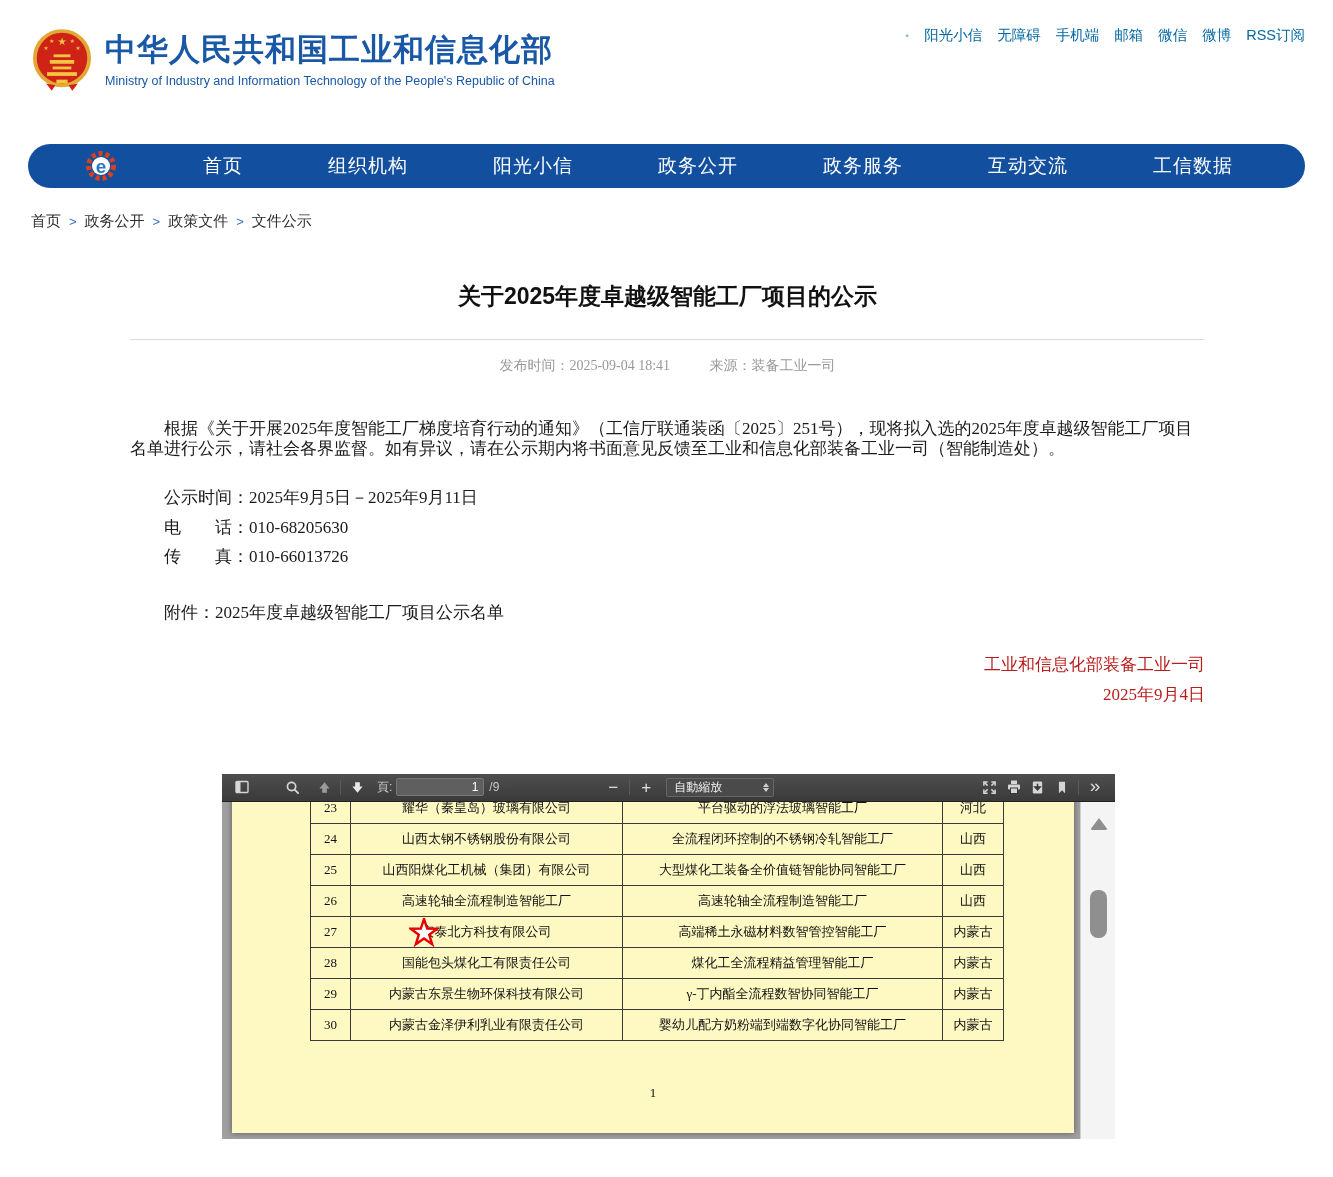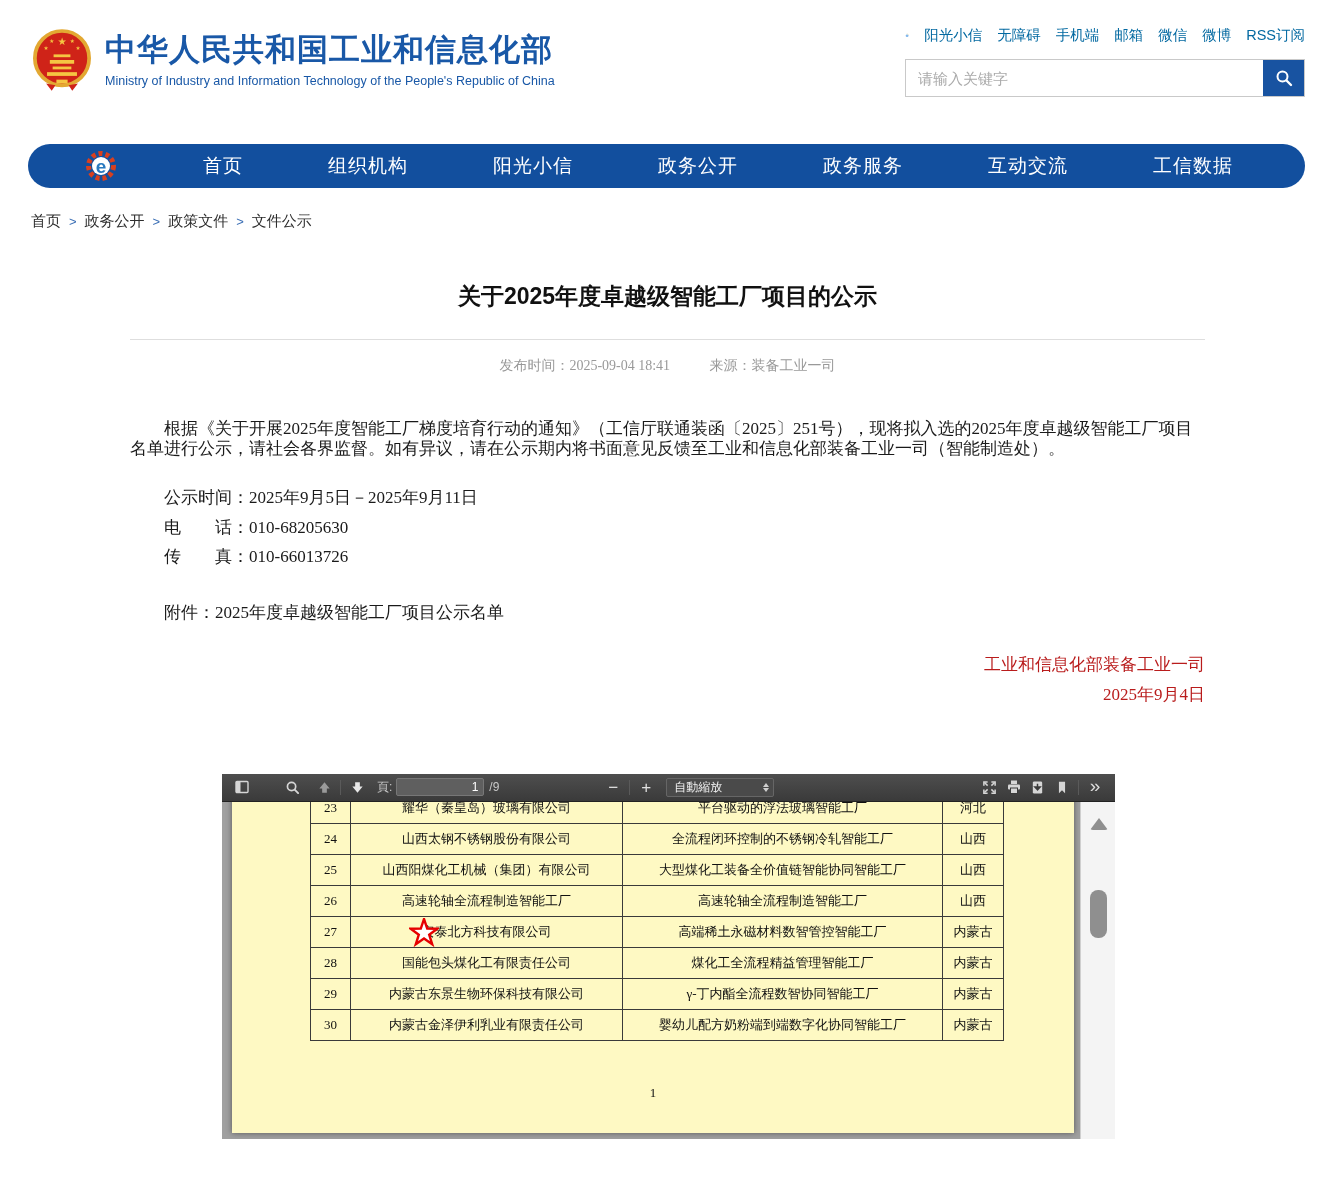--- a/index.html
+++ b/index.html
@@ -119,29 +119,20 @@
 
       <span class="ql">阳光小信</span>
           <span class="ql">无障碍</span>
           <span class="ql">手机端</span>
           <span class="ql">邮箱</span>
           <span class="ql">微信</span>
           <span class="ql">微博</span>
           <span class="ql">RSS订阅</span>
         </span>
     </div>
-    <div class="searchbar">
-      <input type="text" placeholder="请输入关键字" style="">
-      <button class="search-btn">
-        <svg width="18" height="18" viewBox="0 0 18 18">
-          <circle cx="7.5" cy="7.5" r="5" fill="none" stroke="#fff" stroke-width="2"></circle>
-          <line x1="11.5" y1="11.5" x2="16" y2="16" stroke="#fff" stroke-width="2.4" stroke-linecap="round"></line>
-        </svg>
-      </button>
-    </div>
   </div>
 </div>
 
 <div class="nav">
   <svg class="nav-logo" viewBox="0 0 34 34">
     <circle cx="17" cy="17" r="12.5" fill="none" stroke="#d8401f" stroke-width="5" stroke-dasharray="4 3"></circle>
     <circle cx="17" cy="17" r="9" fill="#fff"></circle>
     <text x="17" y="24" font-size="19" font-weight="bold" fill="#2a7ac0" text-anchor="middle" font-family="Liberation Sans, sans-serif">e</text>
   </svg>
   <span style="display:contents;">

